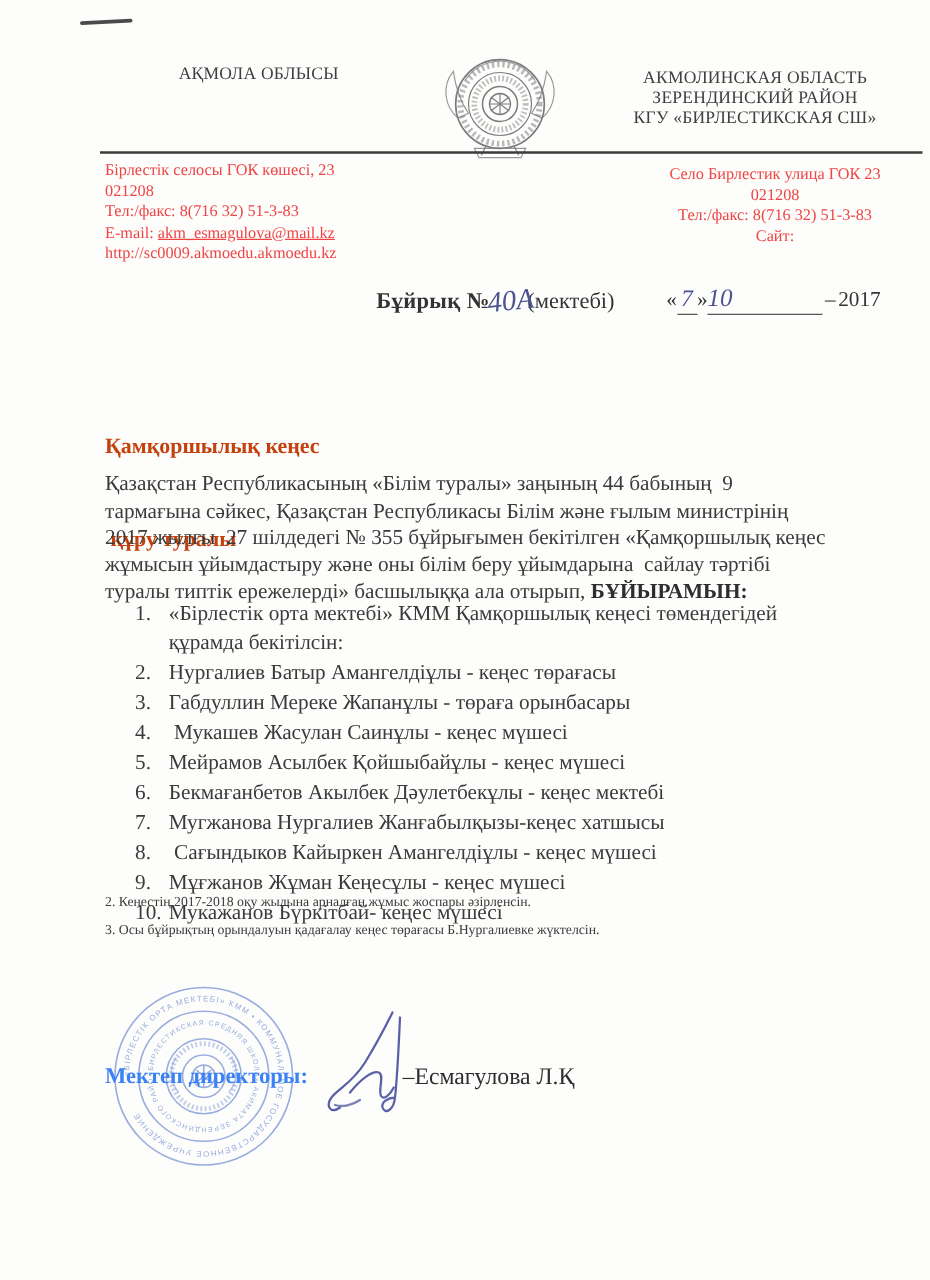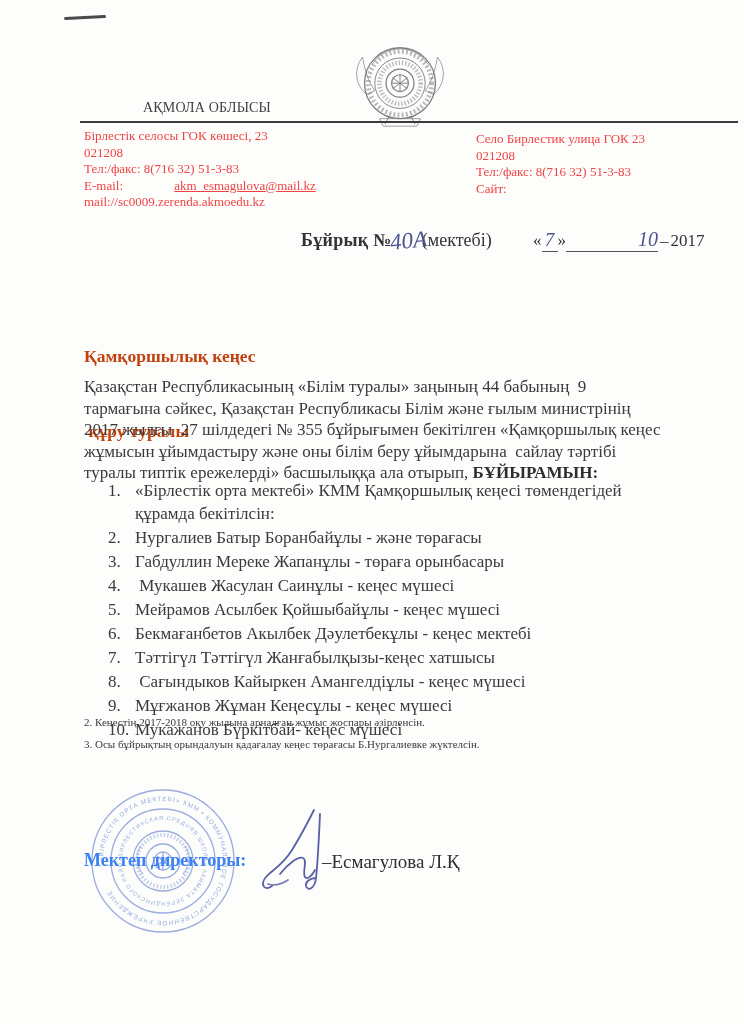--- a/index.html
+++ b/index.html
@@ -13,40 +13,40 @@
     overflow:hidden;
   }
   .abs{position:absolute;}
   
   .artifact{
     left:64px;top:16px;width:42px;height:3px;
     background:#4a4a4a;transform:rotate(-3deg);border-radius:2px;
   }
   
   .org{font-size:14px;line-height:16px;text-align:center;color:#3f3f3f;letter-spacing:.2px;}
-  .org-left{left:76px;top:52px;width:262px;margin-top:48px;}
+  .org-left{left:76px;top:52px;width:262px;}
   .org-right{left:476px;top:55px;width:256px;}
   .org div{margin-bottom:0;}
   
   .emblem{left:342px;top:44px;width:116px;height:84px;}
   
   .rule{left:80px;top:121px;width:658px;border-top:2px solid #3c3c3c;}
   
   .contacts{font-size:13px;line-height:16.5px;color:#ef4444;}
   .contacts-left{left:84px;top:128px;width:300px;}
-  .contacts-right{left:476px;top:131px;width:230px;}
-  .email{text-decoration:underline;margin-left:48px;}
+  .contacts-right{left:505px;top:131px;width:230px;text-align:center;}
+  .email{text-decoration:underline;}
   
   .order-title{left:301px;top:226px;font-size:18px;color:#333;white-space:nowrap;}
   .order-title b{letter-spacing:.3px;}
   .hw{font-style:italic;color:#4d5390;font-family:"Liberation Serif",serif;}
   .hw-num{display:inline-block;font-size:23px;transform:rotate(-6deg);margin:0 -5px 0 -2px;position:relative;top:2px;}
   .order-date{left:533px;top:228px;font-size:17px;color:#333;white-space:nowrap;}
   .day-cell{display:inline-block;width:16px;text-align:center;border-bottom:1px solid #555;font-size:19px;}
-  .month-cell{display:inline-block;width:92px;text-align:right;border-bottom:1px solid #555;font-size:20px;}
+  .month-cell{display:inline-block;width:92px;text-align:left;border-bottom:1px solid #555;font-size:20px;}
   .gap-dash{display:inline-block;margin:0 2px;}
   
   .subject{left:84px;top:294px;font-size:17.5px;font-weight:bold;line-height:25px;color:#c2410c;white-space:pre-wrap;}
   
   .para{left:84px;top:359px;width:580px;font-size:17px;line-height:21.6px;white-space:pre-wrap;color:#3a3a3a;}
   .para b{color:#2e2e2e;}
   
   .list{left:108px;top:479px;width:562px;font-size:17px;color:#3a3a3a;}
   .li{display:flex;line-height:23px;margin-bottom:1px;}
   .li .num{width:27px;flex:none;}
@@ -88,29 +88,34 @@
         <path d="M96,54 C108,44 110,26 100,14 C98,28 94,40 87,50 Z" opacity=".8"></path>
         <path d="M30,22 C36,12 46,6 60,5 C74,6 84,12 90,22" opacity=".7"></path>
         <line x1="48" y1="78" x2="44" y2="86"></line>
         <line x1="72" y1="78" x2="76" y2="86"></line>
         <path d="M38,80 L82,80 L78,88 L42,88 Z" opacity=".8"></path>
         <line x1="46" y1="84" x2="74" y2="84" stroke-dasharray="2 2" opacity=".7"></line>
       </g>
     </svg>
   </div>
 
+  <div class="abs org org-right">
+    <div>АКМОЛИНСКАЯ ОБЛАСТЬ</div>
+    <div>ЗЕРЕНДИНСКИЙ РАЙОН</div>
+    <div>КГУ «БИРЛЕСТИКСКАЯ СШ»</div>
+  </div>
 
   <div class="abs rule"></div>
 
   <div class="abs contacts contacts-left">
     <div>Бірлестік селосы ГОК көшесі, 23</div>
     <div>021208</div>
     <div>Тел:/факс: 8(716 32) 51-3-83</div>
     <div><span>E-mail: </span><span class="email">akm_esmagulova@mail.kz</span></div>
-    <div>mail://sc0009.zerenda.akmoedu.kz</div>
+    <div>http://sc0009.akmoedu.akmoedu.kz</div>
   </div>
 
   <div class="abs contacts contacts-right">
     <div>Село Бирлестик улица ГОК 23</div>
     <div>021208</div>
     <div>Тел:/факс: 8(716 32) 51-3-83</div>
     <div>Сайт:</div>
   </div>
 
   <div class="abs order-title">
@@ -127,41 +132,41 @@
 
   <p class="abs para"><span>Қазақстан Республикасының «Білім туралы» заңының 44 бабының  9 тармағына сәйкес, Қазақстан Республикасы Білім және ғылым министрінің 2017 жылғы  27 шілдедегі № 355 бұйрығымен бекітілген «Қамқоршылық кеңес жұмысын ұйымдастыру және оны білім беру ұйымдарына  сайлау тәртібі туралы типтік ережелерді» басшылыққа ала отырып, </span><b>БҰЙЫРАМЫН:</b></p>
 
   <div class="abs list">
     <div class="li">
         <span class="num">1.</span>
         <span class="txt">«Бірлестік орта мектебі» КММ Қамқоршылық кеңесі төмендегідей құрамда бекітілсін:</span>
       </div>
     <div class="li">
         <span class="num">2.</span>
-        <span class="txt">Нургалиев Батыр Боранбайұлы - және төрағасы</span>
+        <span class="txt">Нургалиев Батыр Амангелдіұлы - кеңес төрағасы</span>
       </div>
     <div class="li">
         <span class="num">3.</span>
         <span class="txt">Габдуллин Мереке Жапанұлы - төраға орынбасары</span>
       </div>
     <div class="li">
         <span class="num">4.</span>
         <span class="txt"> Мукашев Жасулан Саинұлы - кеңес мүшесі</span>
       </div>
     <div class="li">
         <span class="num">5.</span>
         <span class="txt">Мейрамов Асылбек Қойшыбайұлы - кеңес мүшесі</span>
       </div>
     <div class="li">
         <span class="num">6.</span>
         <span class="txt">Бекмағанбетов Акылбек Дәулетбекұлы - кеңес мектебі</span>
       </div>
     <div class="li">
         <span class="num">7.</span>
-        <span class="txt">Тәттігүл Тәттігүл Жанғабылқызы-кеңес хатшысы</span>
+        <span class="txt">Мугжанова Нургалиев Жанғабылқызы-кеңес хатшысы</span>
       </div>
     <div class="li">
         <span class="num">8.</span>
         <span class="txt"> Сағындыков Кайыркен Амангелдіұлы - кеңес мүшесі</span>
       </div>
     <div class="li">
         <span class="num">9.</span>
         <span class="txt">Мұғжанов Жұман Кеңесұлы - кеңес мүшесі</span>
       </div>
     <div class="li">

